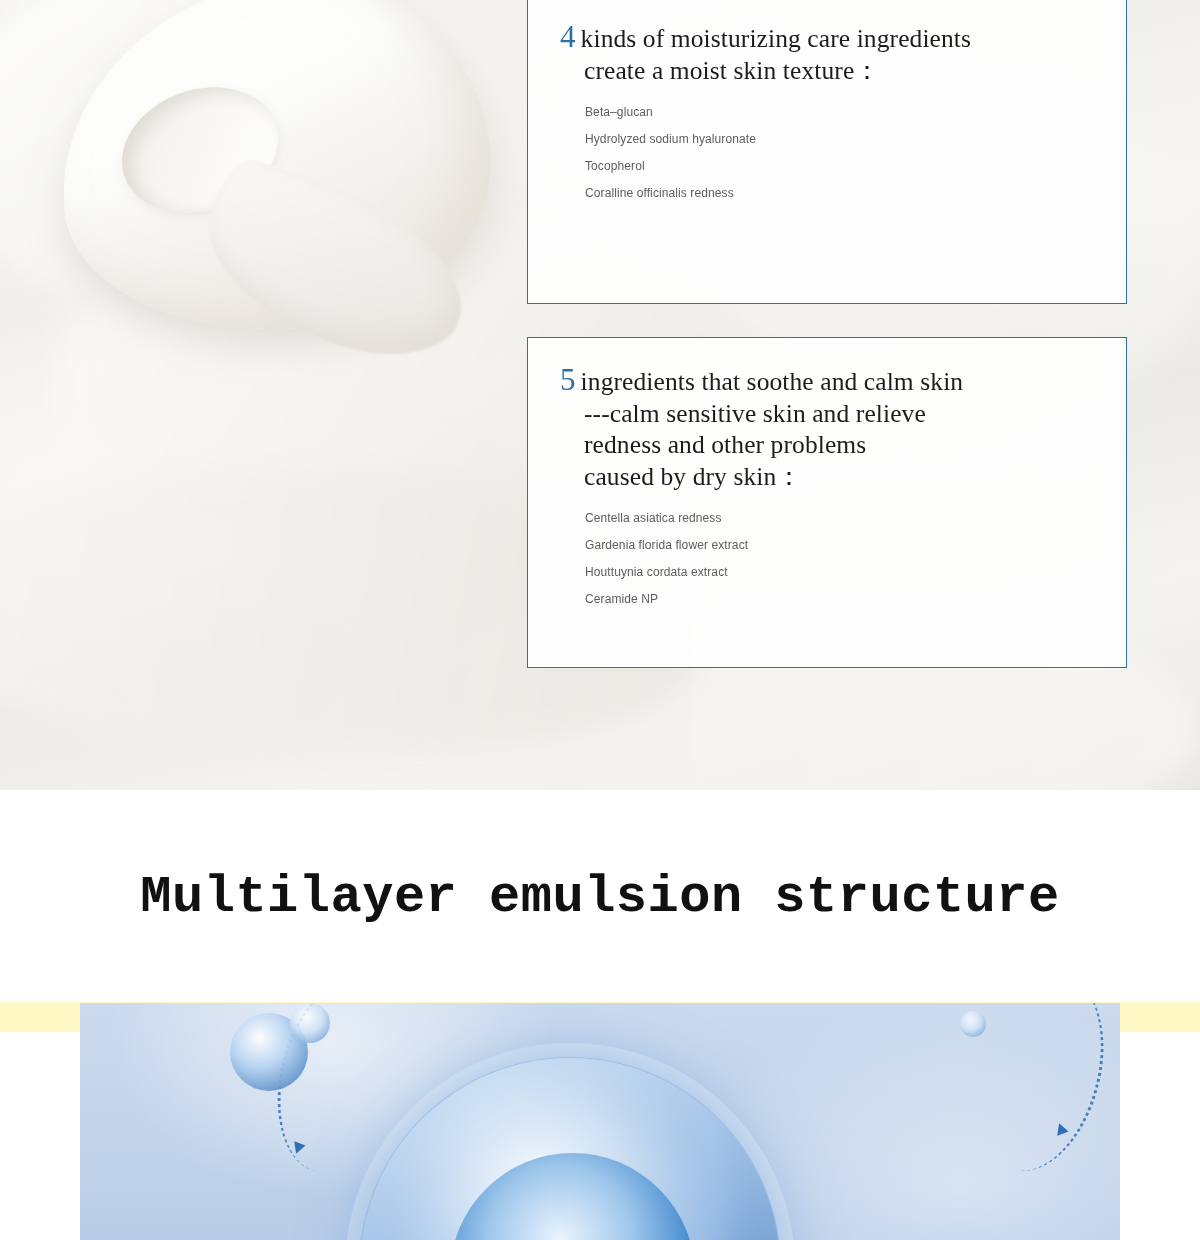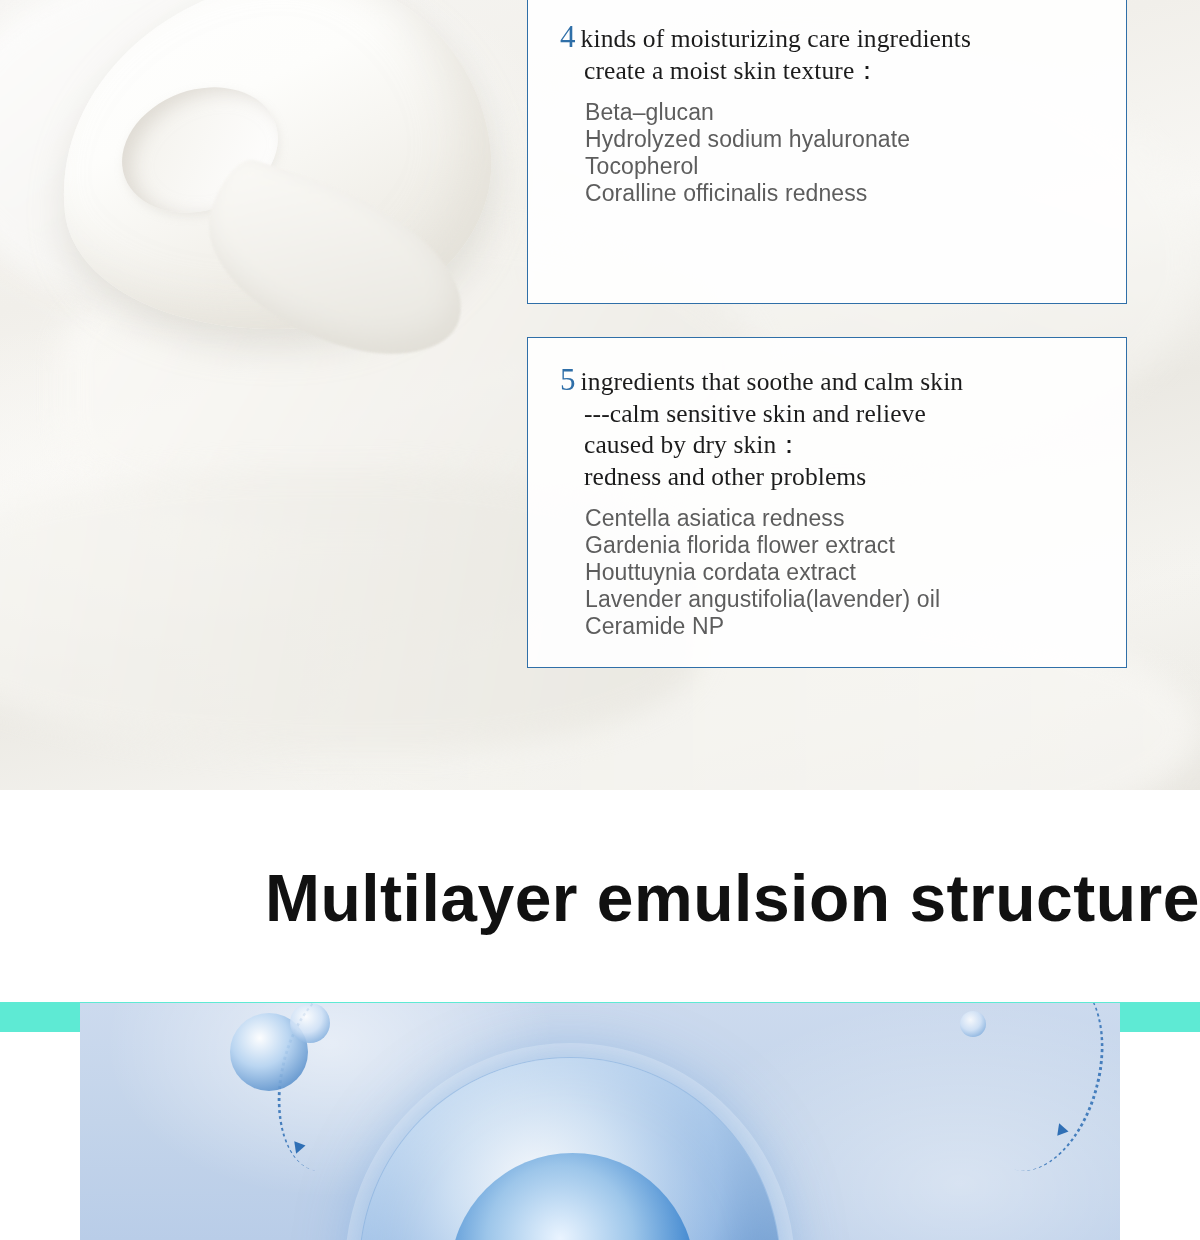--- a/index.html
+++ b/index.html
@@ -10,21 +10,21 @@
     height: 1240px;
     background: #ffffff;
     font-family: "Liberation Sans", sans-serif;
     overflow: hidden;
   }
 
   .page {
     position: relative;
     width: 1200px;
     height: 1032px;
-    background: #5eead4;
+    background: #fef9c3;
   }
 
   
   .cream-section {
     position: absolute;
     left: 0;
     top: 0;
     width: 1200px;
     height: 790px;
     overflow: hidden;
@@ -114,44 +114,44 @@
     padding-right: 5px;
   }
   .headline .l2 { display: block; padding-left: 24px; }
 
   .ing-list {
     margin-top: 13px;
     padding-left: 25px;
   }
   .ing-list div {
     font-family: "Liberation Sans", sans-serif;
-    font-size: 23px;
+    font-size: 12px;
     line-height: 27px;
     color: #5d5d5d;
     letter-spacing: .1px;
   }
 
   
   .mid-section {
     position: absolute;
     left: 0;
     top: 790px;
     width: 1200px;
     height: 212px;
     background: #ffffff;
   }
   .mid-title {
     position: absolute;
     left: 0;
     top: 867px;
     width: 1200px;
-    text-align: right;
-    font-family: Liberation Sans, sans-serif;
+    text-align: center;
+    font-family: Liberation Mono, monospace;
     font-weight: 700;
-    font-size: 66px;
+    font-size: 52px;
     line-height: 62px;
     color: #111111;
     letter-spacing: .5px;
   }
 
   
   .blue-section {
     position: absolute;
     left: 80px;
     top: 1003px;
@@ -257,28 +257,27 @@
           <div>Coralline officinalis redness</div>
         </div>
       </div>
     </div>
 
     <div class="info-box box-two">
       <div class="box-inner">
         <div class="headline">
           <span class="num">5</span><span>ingredients that soothe and calm skin</span>
           <span class="l2">---calm sensitive skin and relieve</span>
+          <span class="l2">redness and other problems</span>
           <span class="l2">caused by dry skin：</span>
-          <span class="l2">redness and other problems</span>
         </div>
         <div class="ing-list">
           <div>Centella asiatica redness</div>
           <div>Gardenia florida flower extract</div>
           <div>Houttuynia cordata extract</div>
-          <div>Lavender angustifolia(lavender) oil</div>
           <div>Ceramide NP</div>
         </div>
       </div>
     </div>
   </div>
 
   <div class="mid-section"></div>
   <div class="mid-title">Multilayer emulsion structure</div>
 
   <div class="blue-section">

